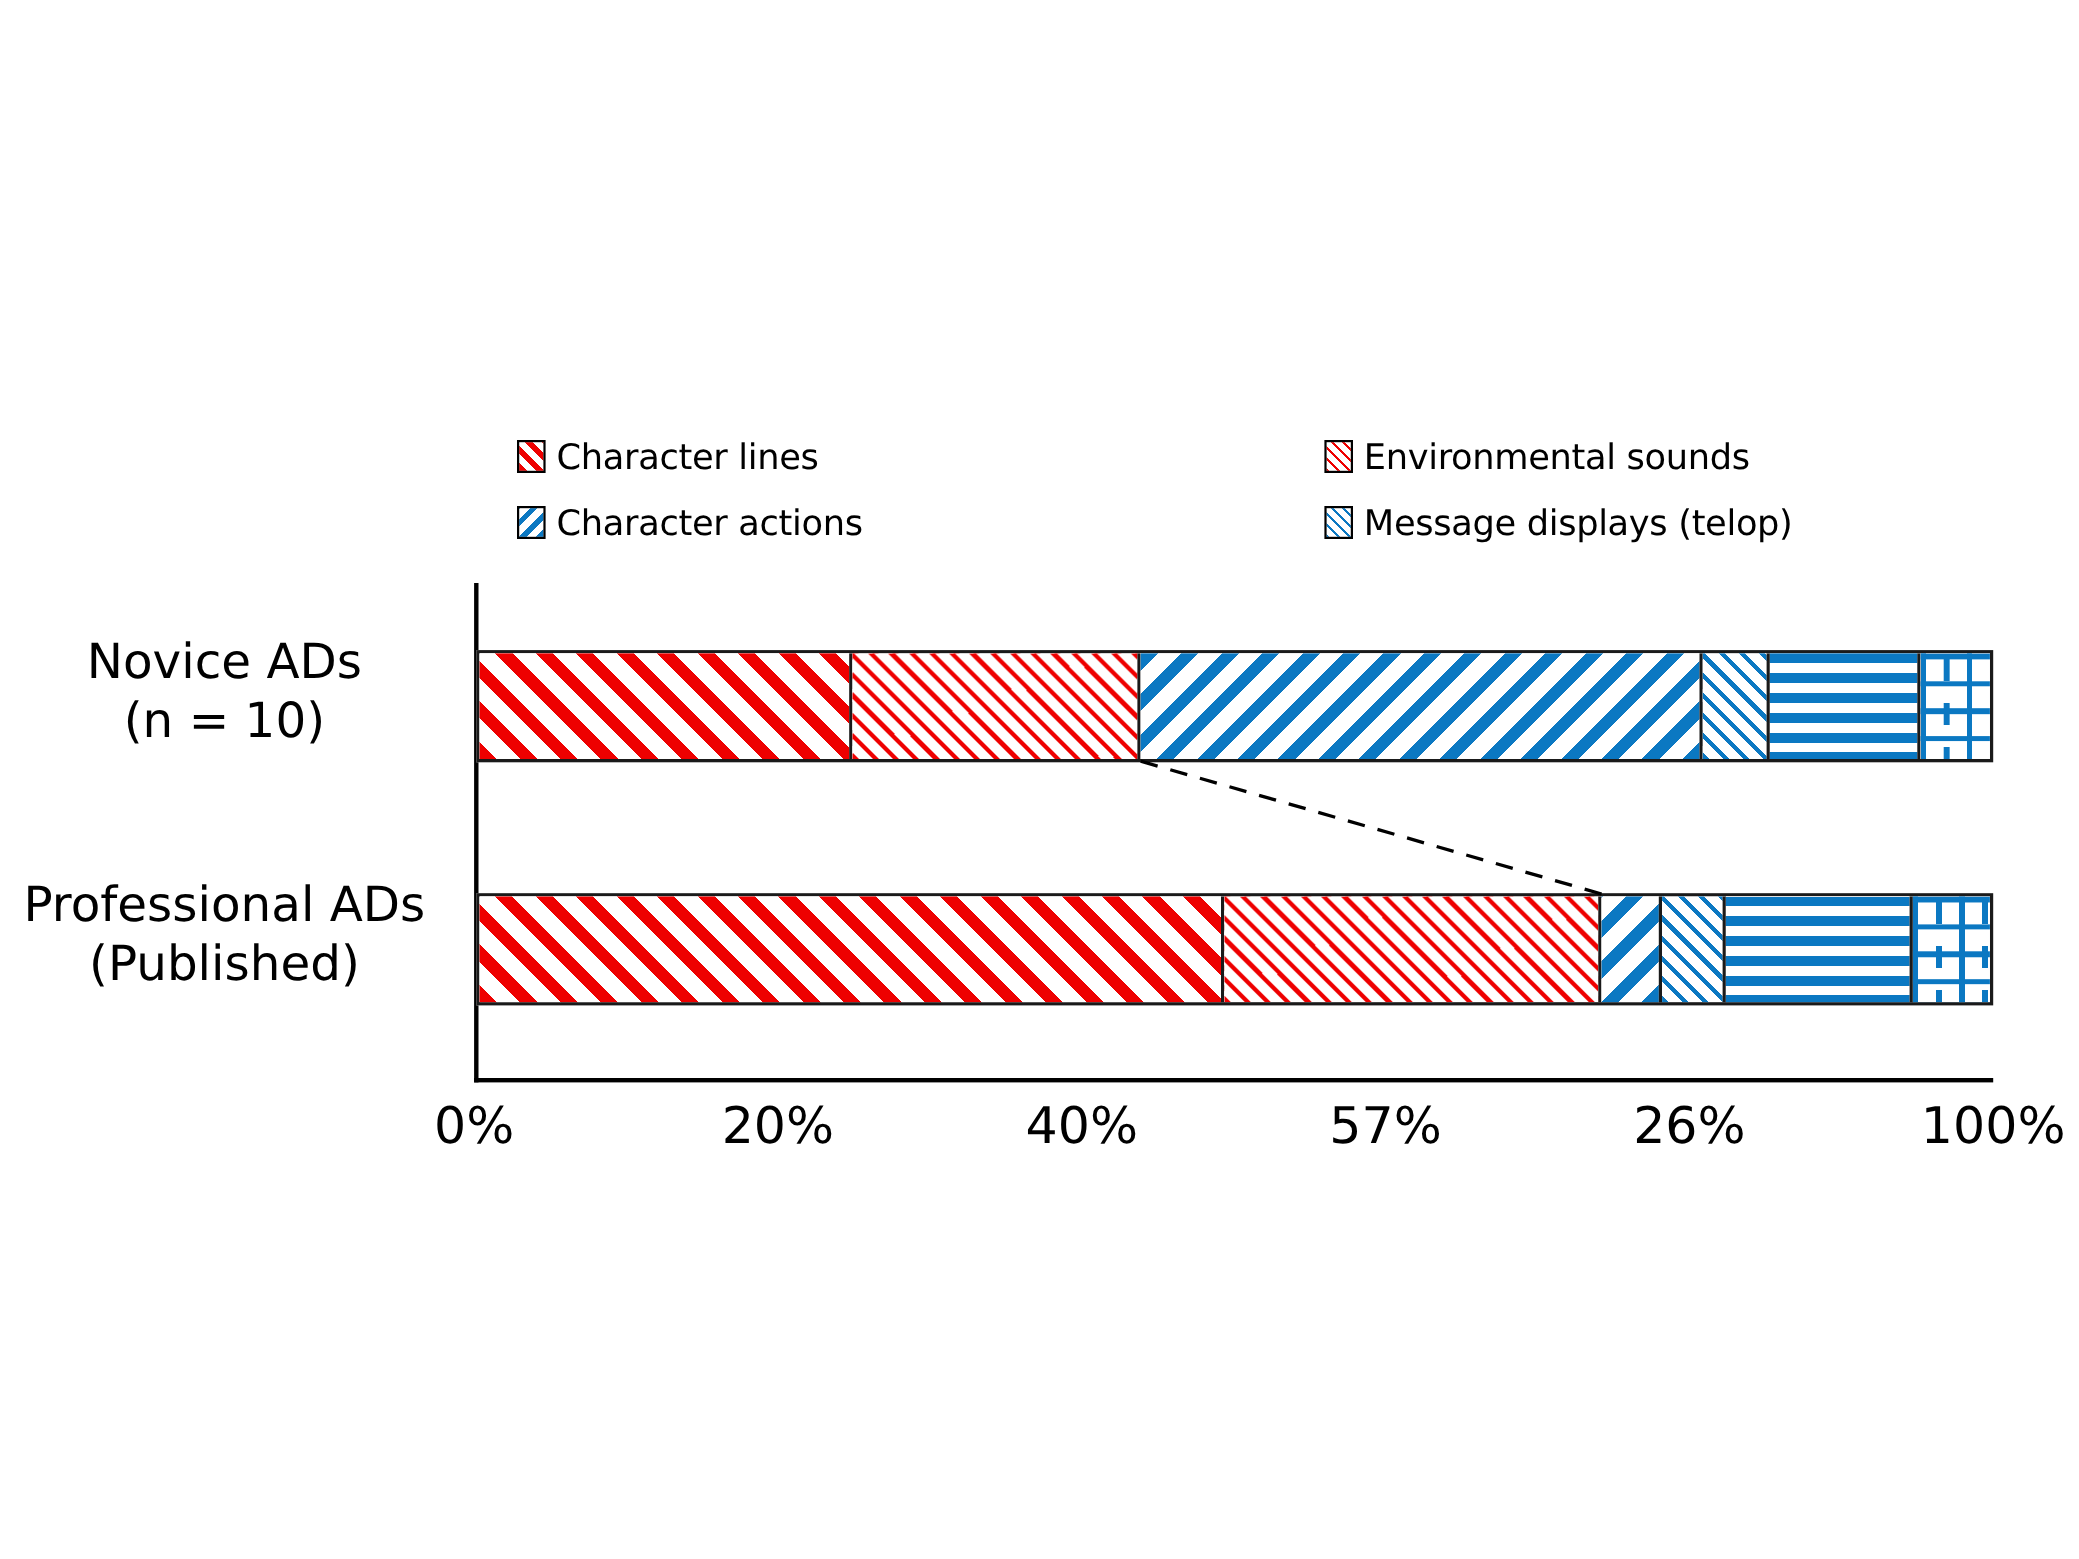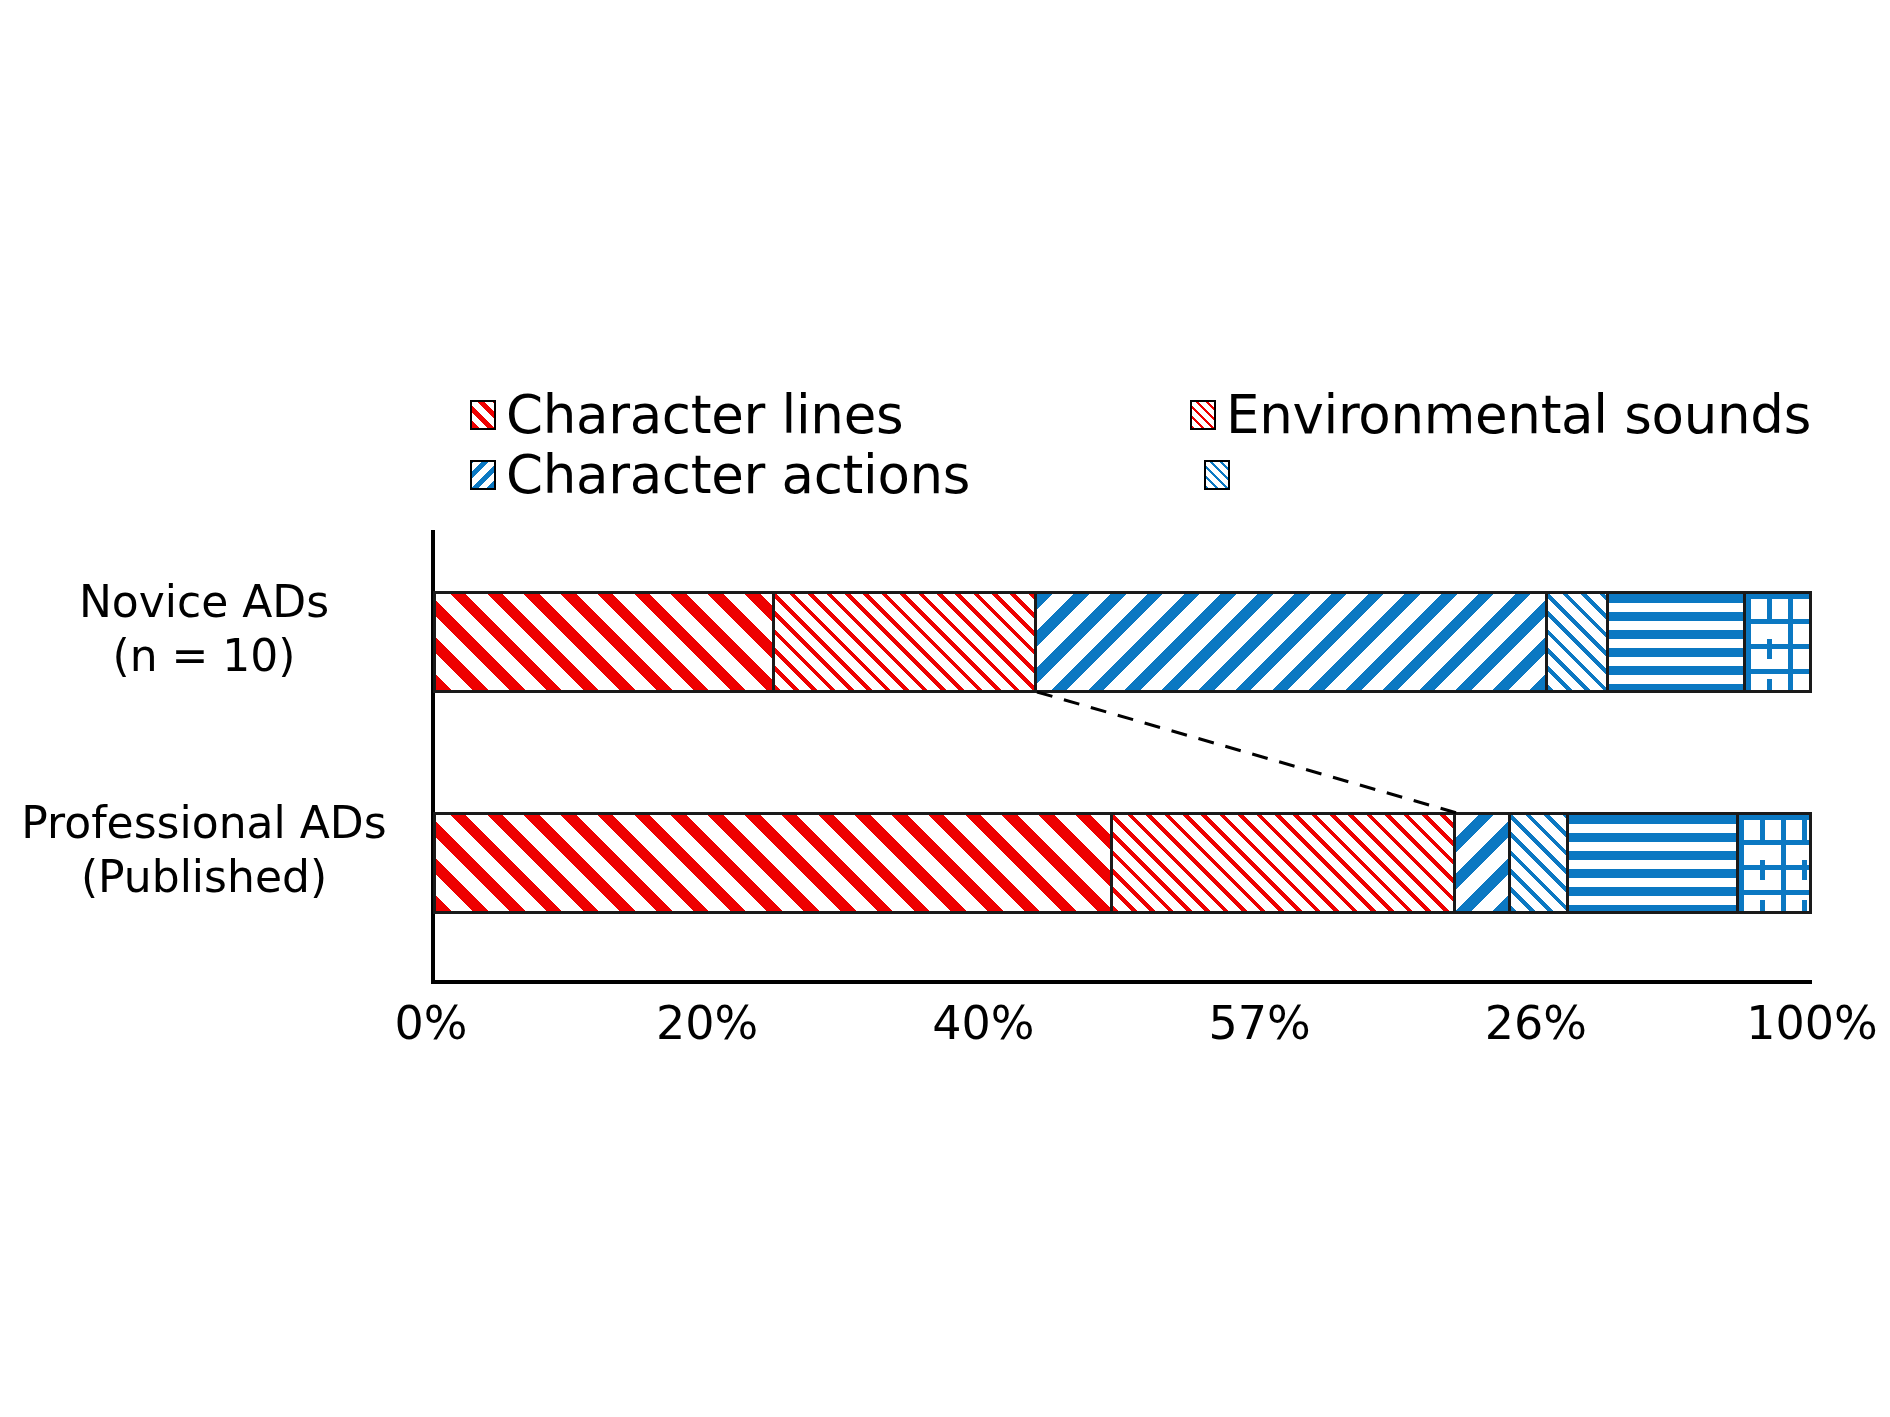--- a/index.html
+++ b/index.html
@@ -49,21 +49,21 @@
     width: 26px;
     height: 30px;
     border: 2px solid #000000;
     box-sizing: border-box;
     flex: 0 0 auto;
     margin-right: 10px;
     background-color: #ffffff;
     background-repeat: repeat;
   }
   .legend-label {
-    font-size: 53px;
+    font-size: 32px;
     line-height: 48px;
     white-space: nowrap;
     letter-spacing: -0.3px;
     text-align: center;
   }
 
   
   #plot {
     position: absolute;
     left: 431px;
@@ -268,20 +268,21 @@
       </div>
     </div>
 
     <div class="legend-row">
       <div class="legend-item col1">
         <span class="legend-swatch ls-blue-diag-thick"></span>
         <span class="legend-label">Character actions</span>
       </div>
       <div class="legend-item col2">
         <span class="legend-swatch ls-blue-diag-fine"></span>
+        <span class="legend-label">Message displays (telop)</span>
       </div>
     </div>
 
   </div>
 
   <div class="ycat" id="ycat-novice">
     <div>Novice ADs</div>
     <div>(n = 10)</div>
   </div>
   <div class="ycat" id="ycat-professional">

